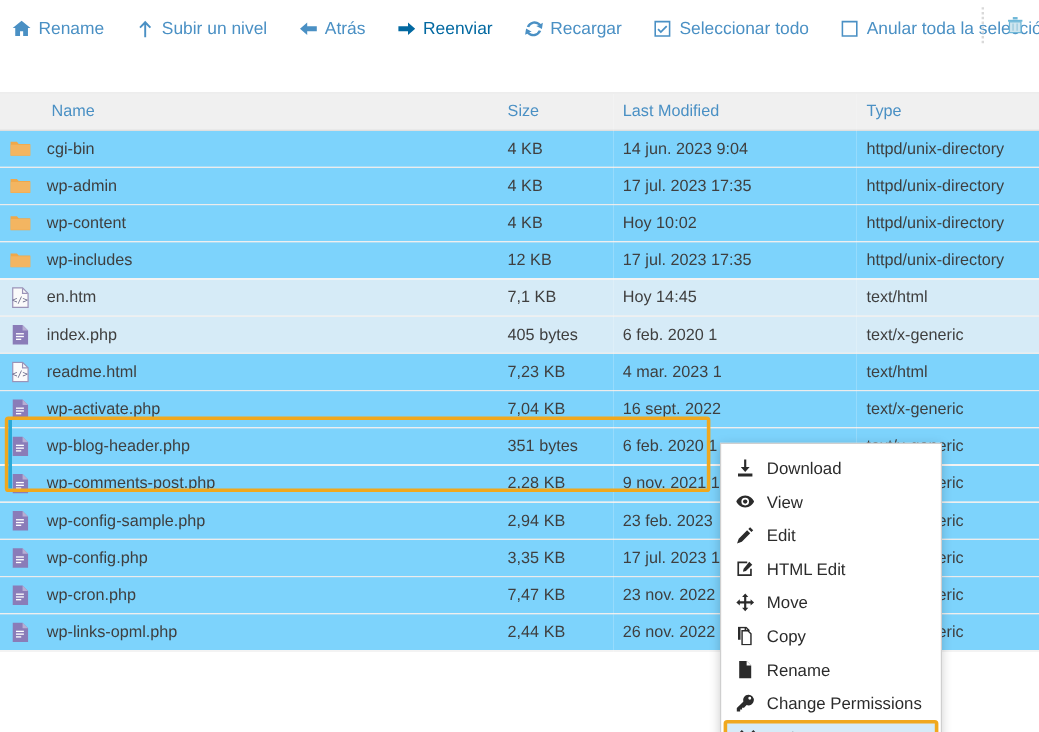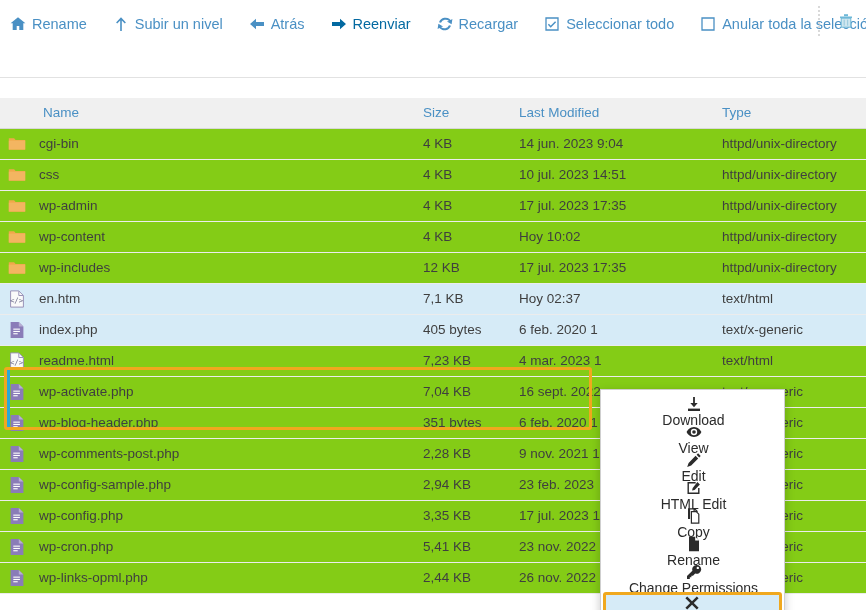--- a/index.html
+++ b/index.html
@@ -61,21 +61,20 @@
     cursor: pointer;
   }
 
   
   #file-table {
     position: relative;
     width: 866px;
     border-collapse: collapse;
     table-layout: fixed;
     font-size: 13.5px;
-    margin-top: 20px;
   }
   #file-table col.c-name { width: 415px; }
   #file-table col.c-size { width: 96px; }
   #file-table col.c-mod  { width: 203px; }
   #file-table col.c-type { width: 152px; }
 
   #file-table thead th {
     background: #f0f0f0;
     color: #4a90c4;
     font-weight: normal;
@@ -84,21 +83,21 @@
     height: 30px;
     padding: 0 8px;
     border-bottom: 1px solid #d8d8d8;
     cursor: pointer;
   }
   #file-table thead th.h-name { padding-left: 43px; }
 
   #file-table tbody tr {
     height: 31px;
     border-bottom: 1px solid #ececec;
-    background: #84cc16;
+    background: #7dd3fc;
   }
   #file-table tbody td {
     padding: 0 8px;
     color: #3f3f3f;
     vertical-align: middle;
     overflow: hidden;
     white-space: nowrap;
   }
   td.cell-name {
     padding-left: 12px;
@@ -140,27 +139,26 @@
     background: #ffffff;
     border: 1px solid #cfcfcf;
     box-shadow: 0 3px 9px rgba(0,0,0,0.22);
     padding: 6px 0 6px 0;
     z-index: 50;
     font-size: 14px;
   }
   .cm-item {
     display: flex;
     align-items: center;
-    gap: 0;
+    gap: 10px;
     height: 28px;
     padding: 0 10px 0 12px;
     color: #2b2b2b;
     cursor: pointer;
     position: relative;
-    flex-direction: column;
   }
   .cm-ico {
     width: 16px; height: 16px; flex: 0 0 16px;
     display: inline-flex; align-items: center; justify-content: center;
   }
   .cm-item.highlight {
     background: #d6ebf7;
     border: 3px solid #f0a81e;
     border-radius: 3px;
     height: 30px;
@@ -274,34 +272,20 @@
           <td>14 jun. 2023 9:04</td>
           <td>httpd/unix-directory</td>
         </tr>
         <tr>
           <td class="cell-name">
             <span class="name-wrap">
               <span class="row-icon"><svg viewBox="0 0 18 18" width="18" height="18">
                   <path d="M0.8 3.2h5.3l1.5 1.7h9.6v9.9H0.8z" fill="#f0a84a"></path>
                   <path d="M0.8 5.6h16.4v8.9H0.8z" fill="#f3b561"></path>
                 </svg></span>
-              <span>css</span>
-            </span>
-          </td>
-          <td>4 KB</td>
-          <td>10 jul. 2023 14:51</td>
-          <td>httpd/unix-directory</td>
-        </tr>
-        <tr>
-          <td class="cell-name">
-            <span class="name-wrap">
-              <span class="row-icon"><svg viewBox="0 0 18 18" width="18" height="18">
-                  <path d="M0.8 3.2h5.3l1.5 1.7h9.6v9.9H0.8z" fill="#f0a84a"></path>
-                  <path d="M0.8 5.6h16.4v8.9H0.8z" fill="#f3b561"></path>
-                </svg></span>
               <span>wp-admin</span>
             </span>
           </td>
           <td>4 KB</td>
           <td>17 jul. 2023 17:35</td>
           <td>httpd/unix-directory</td>
         </tr>
         <tr>
           <td class="cell-name">
             <span class="name-wrap">
@@ -335,21 +319,21 @@
             <span class="name-wrap">
               <span class="row-icon"><svg viewBox="0 0 18 18" width="18" height="18">
                   <path d="M2.6 0.9h8.2l4.6 4.6v11.6H2.6z" fill="#fafafa" stroke="#9a93b8" stroke-width="1"></path>
                   <path d="M10.8 1.2v4.3h4.3" fill="none" stroke="#9a93b8" stroke-width="1"></path>
                   <text x="8.6" y="13.2" font-size="7.4" fill="#6a6a8a" text-anchor="middle" font-family="DejaVu Sans Mono, monospace">&lt;/&gt;</text>
                 </svg></span>
               <span>en.htm</span>
             </span>
           </td>
           <td>7,1 KB</td>
-          <td>Hoy 02:37</td>
+          <td>Hoy 14:45</td>
           <td>text/html</td>
         </tr>
         <tr class="selected">
           <td class="cell-name">
             <span class="name-wrap">
               <span class="row-icon"><svg viewBox="0 0 18 18" width="18" height="18">
                   <path d="M2.6 0.9h8.2l4.6 4.6v11.6H2.6z" fill="#8a7cb8"></path>
                   <path d="M10.8.9l4.6 4.6h-4.6z" fill="#b7aed4"></path>
                   <rect x="5.3" y="7.6" width="6.6" height="1.1" fill="#fff"></rect>
                   <rect x="5.3" y="9.9" width="6.6" height="1.1" fill="#fff"></rect>
@@ -468,21 +452,21 @@
               <span class="row-icon"><svg viewBox="0 0 18 18" width="18" height="18">
                   <path d="M2.6 0.9h8.2l4.6 4.6v11.6H2.6z" fill="#8a7cb8"></path>
                   <path d="M10.8.9l4.6 4.6h-4.6z" fill="#b7aed4"></path>
                   <rect x="5.3" y="7.6" width="6.6" height="1.1" fill="#fff"></rect>
                   <rect x="5.3" y="9.9" width="6.6" height="1.1" fill="#fff"></rect>
                   <rect x="5.3" y="12.2" width="4.4" height="1.1" fill="#fff"></rect>
                 </svg></span>
               <span>wp-cron.php</span>
             </span>
           </td>
-          <td>5,41 KB</td>
+          <td>7,47 KB</td>
           <td>23 nov. 2022</td>
           <td>text/x-generic</td>
         </tr>
         <tr>
           <td class="cell-name">
             <span class="name-wrap">
               <span class="row-icon"><svg viewBox="0 0 18 18" width="18" height="18">
                   <path d="M2.6 0.9h8.2l4.6 4.6v11.6H2.6z" fill="#8a7cb8"></path>
                   <path d="M10.8.9l4.6 4.6h-4.6z" fill="#b7aed4"></path>
                   <rect x="5.3" y="7.6" width="6.6" height="1.1" fill="#fff"></rect>
@@ -534,20 +518,28 @@
           <svg viewBox="0 0 16 16" width="16" height="16" fill="currentColor">
             <path d="M1.5 2h8.2v1.4H2.9v9.2h9.2V8h1.4v6H1.5z"></path>
             <path d="M11.4 2.1 13.9 4.6 8.6 9.9 6.1 10.5 6.7 8z"></path>
           </svg>
         </span>
         <span>HTML Edit</span>
       </div>
       <div class="cm-item">
         <span class="cm-ico">
           <svg viewBox="0 0 16 16" width="16" height="16" fill="currentColor">
+            <path d="M8 0.6 10.6 3.5H8.9v3.6h3.6V5.4L15.4 8l-2.9 2.6V8.9H8.9v3.6h1.7L8 15.4 5.4 12.5h1.7V8.9H3.5v1.7L0.6 8l2.9-2.6v1.7h3.6V3.5H5.4z"></path>
+          </svg>
+        </span>
+        <span>Move</span>
+      </div>
+      <div class="cm-item">
+        <span class="cm-ico">
+          <svg viewBox="0 0 16 16" width="16" height="16" fill="currentColor">
             <path d="M2.6 0.8h6.1l2.4 2.4v.1H8.1V.9h-4.6v9.6H2.6z" fill="none" stroke="currentColor" stroke-width="1.2"></path>
             <path d="M5.4 3.6h4.8l2.6 2.6v9H5.4z" fill="none" stroke="currentColor" stroke-width="1.2"></path>
           </svg>
         </span>
         <span>Copy</span>
       </div>
       <div class="cm-item">
         <span class="cm-ico">
           <svg viewBox="0 0 16 16" width="16" height="16" fill="currentColor">
             <path d="M3 0.8h6.2L13 4.6V15.2H3z"></path>

